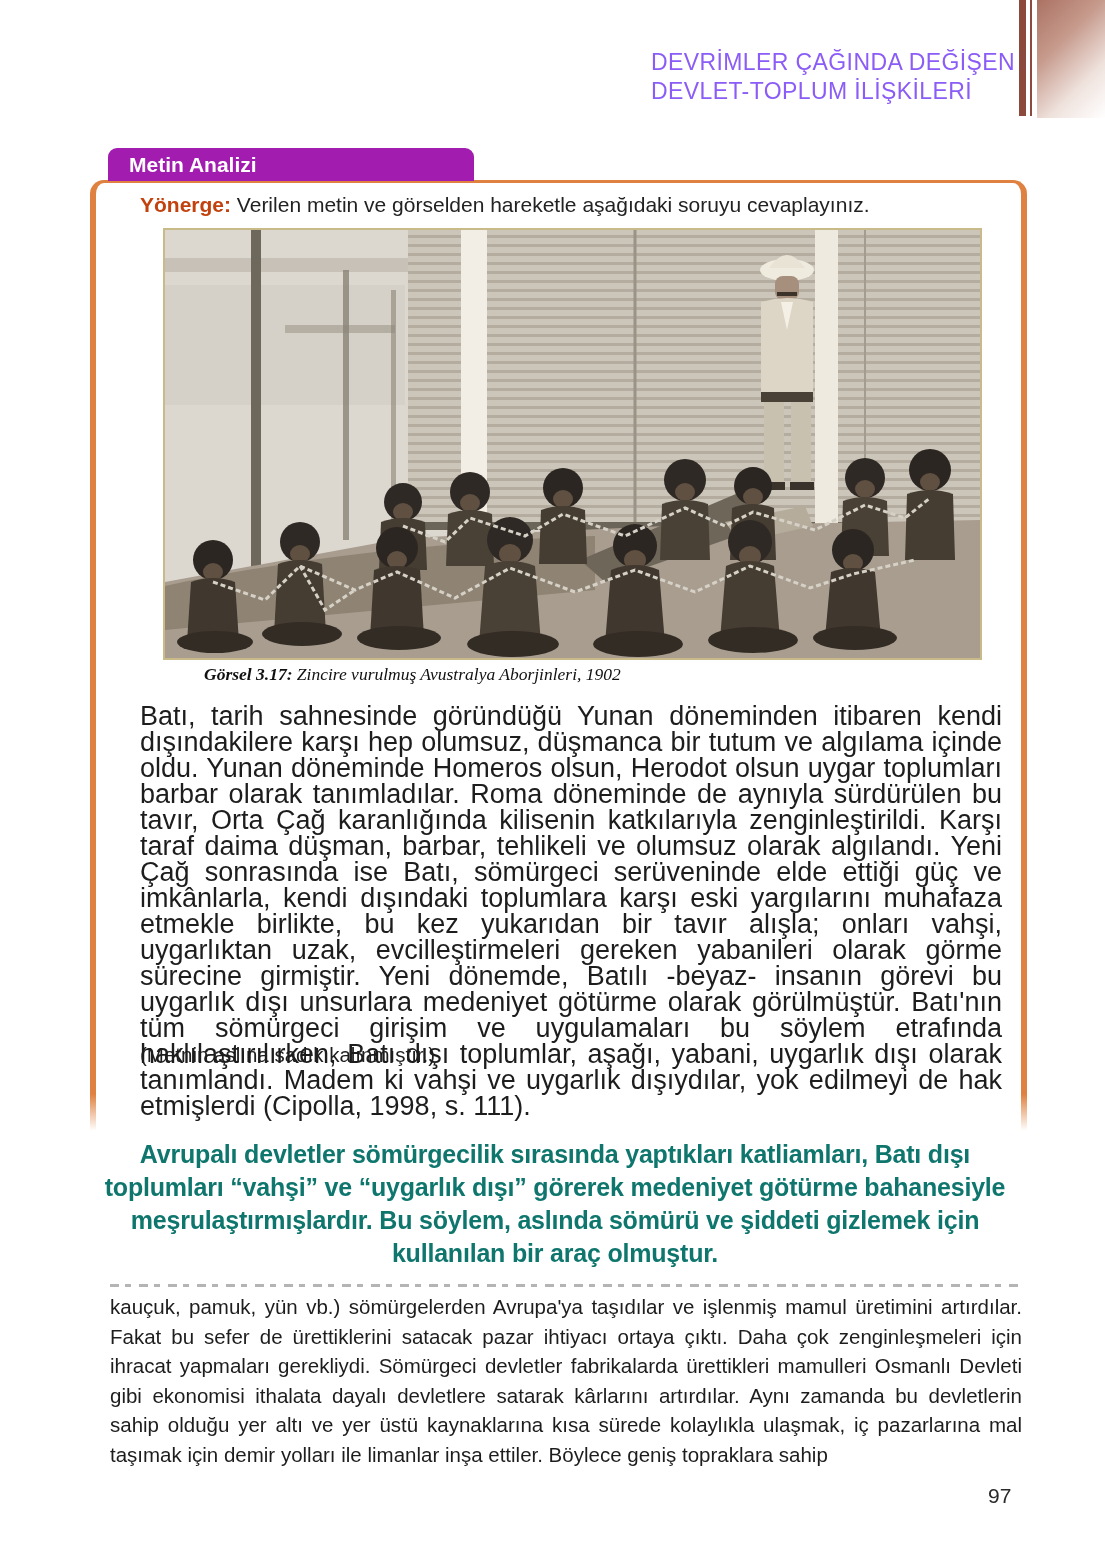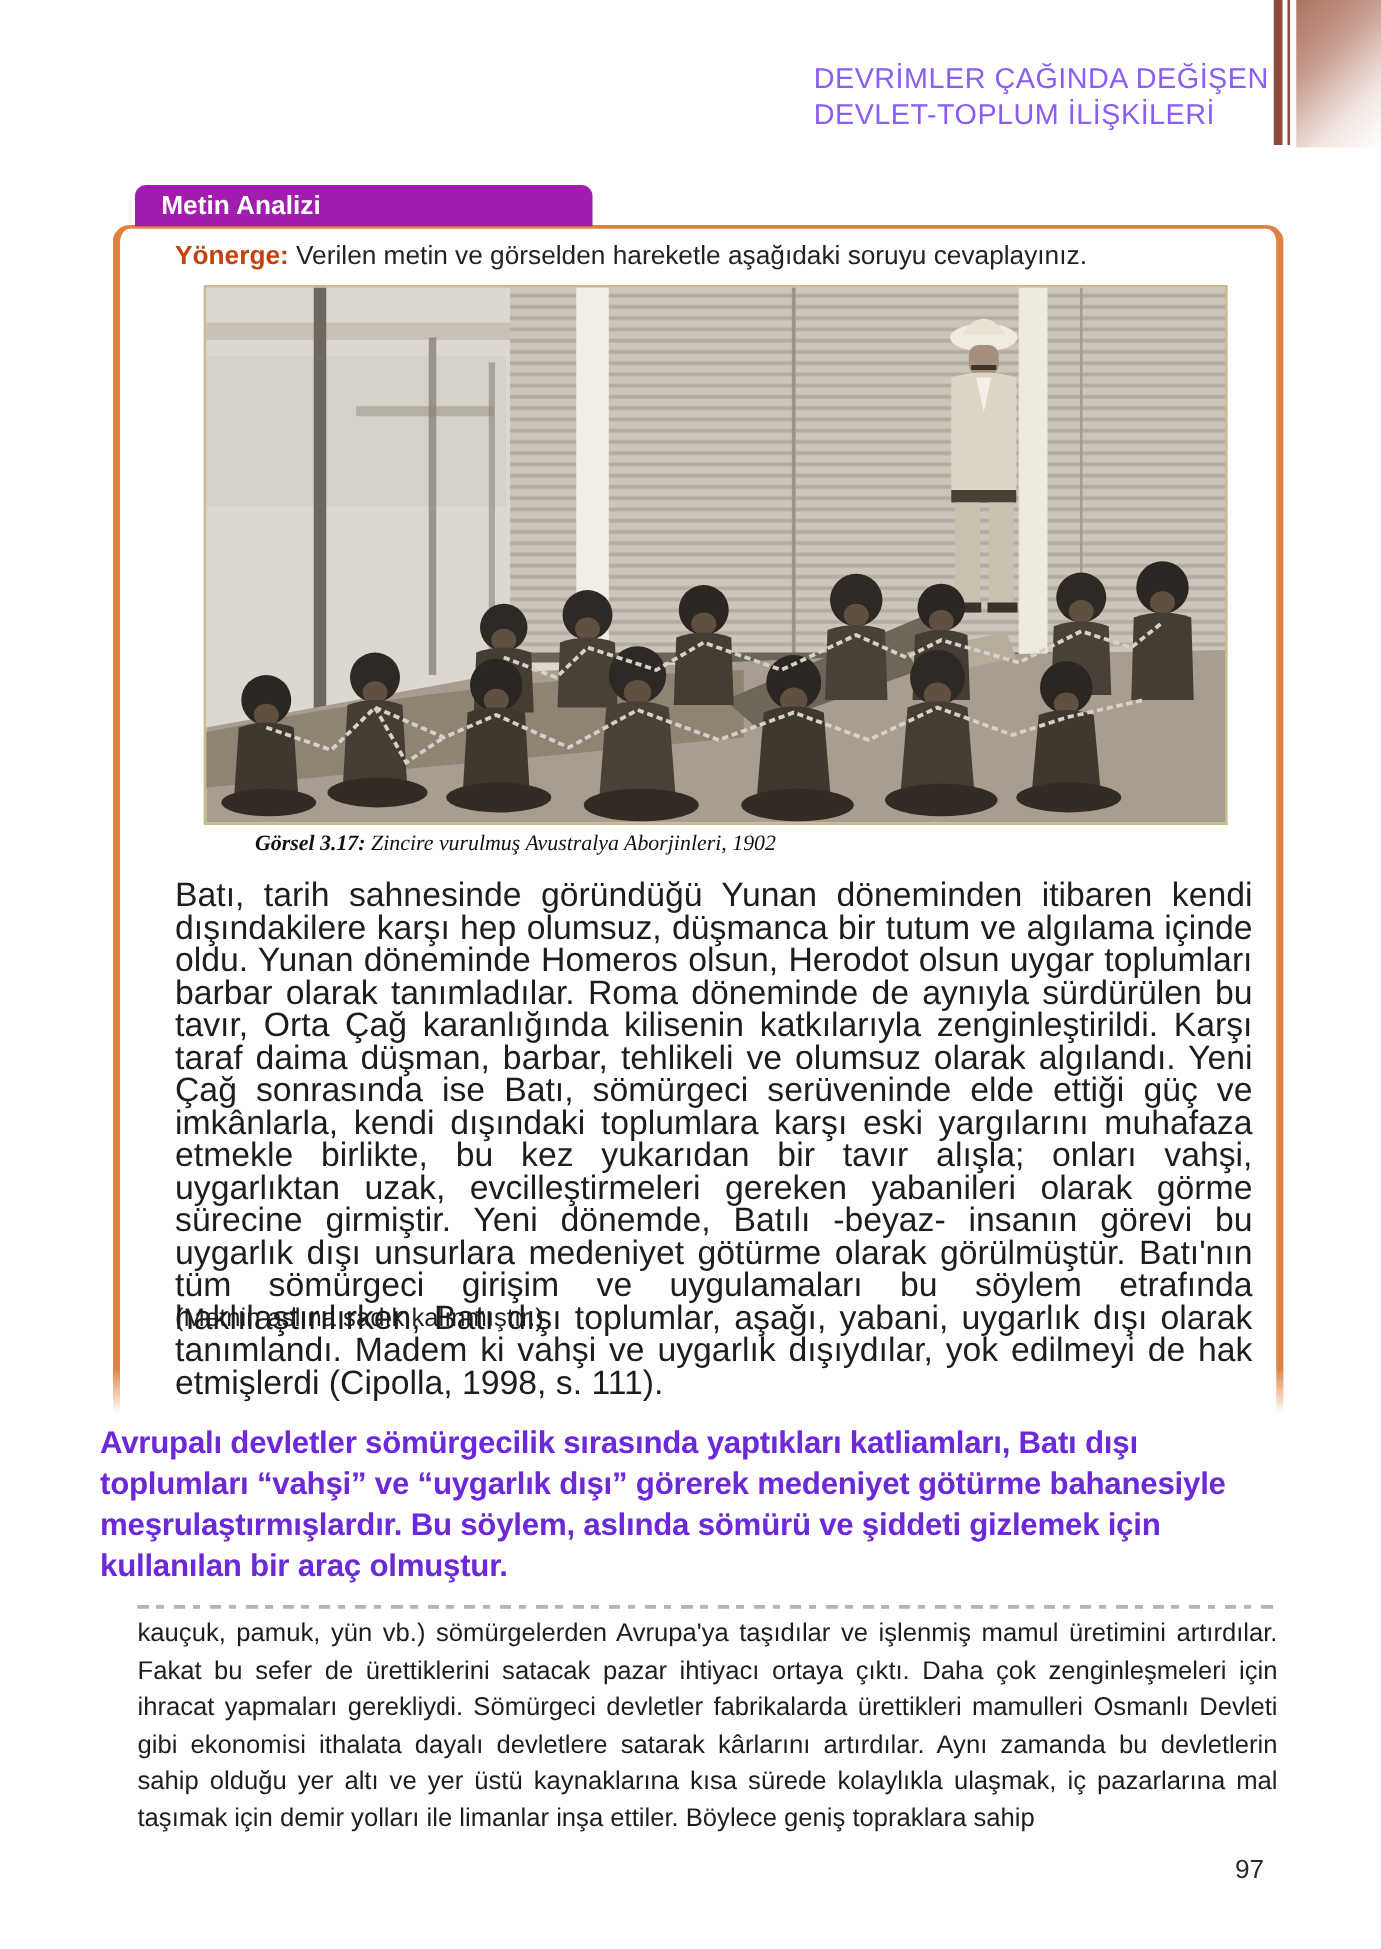--- a/index.html
+++ b/index.html
@@ -61,21 +61,21 @@
     position:absolute;left:143px;top:1072px;width:860px;z-index:2;
     font-size:20.5px;line-height:27px;font-weight:bold;text-align:justify;color:#111;
   }
   
   .answer-overlay{
     position:absolute;left:74px;top:1134px;width:964px;min-height:138px;
     background:#ffffff;z-index:4;padding:4px 0 6px 6px;box-sizing:border-box;
   }
   .answer-text{
     width:950px;font-size:25px;line-height:33px;font-weight:bold;
-    letter-spacing:-.2px;color:#6d28d9;text-align:left;
+    letter-spacing:-.2px;color:#0f766e;text-align:center;
   }
   
   .clipped-line{
     position:absolute;left:110px;top:1284px;width:912px;height:3px;z-index:2;opacity:.55;
     background:repeating-linear-gradient(to right,#777 0 9px,transparent 9px 15px,#777 15px 21px,transparent 21px 29px);
   }
   
   .bottom-paragraph{
     position:absolute;left:110px;top:1292px;width:912px;z-index:2;
     font-size:20.5px;line-height:29.5px;text-align:justify;color:#1d1d1d;

